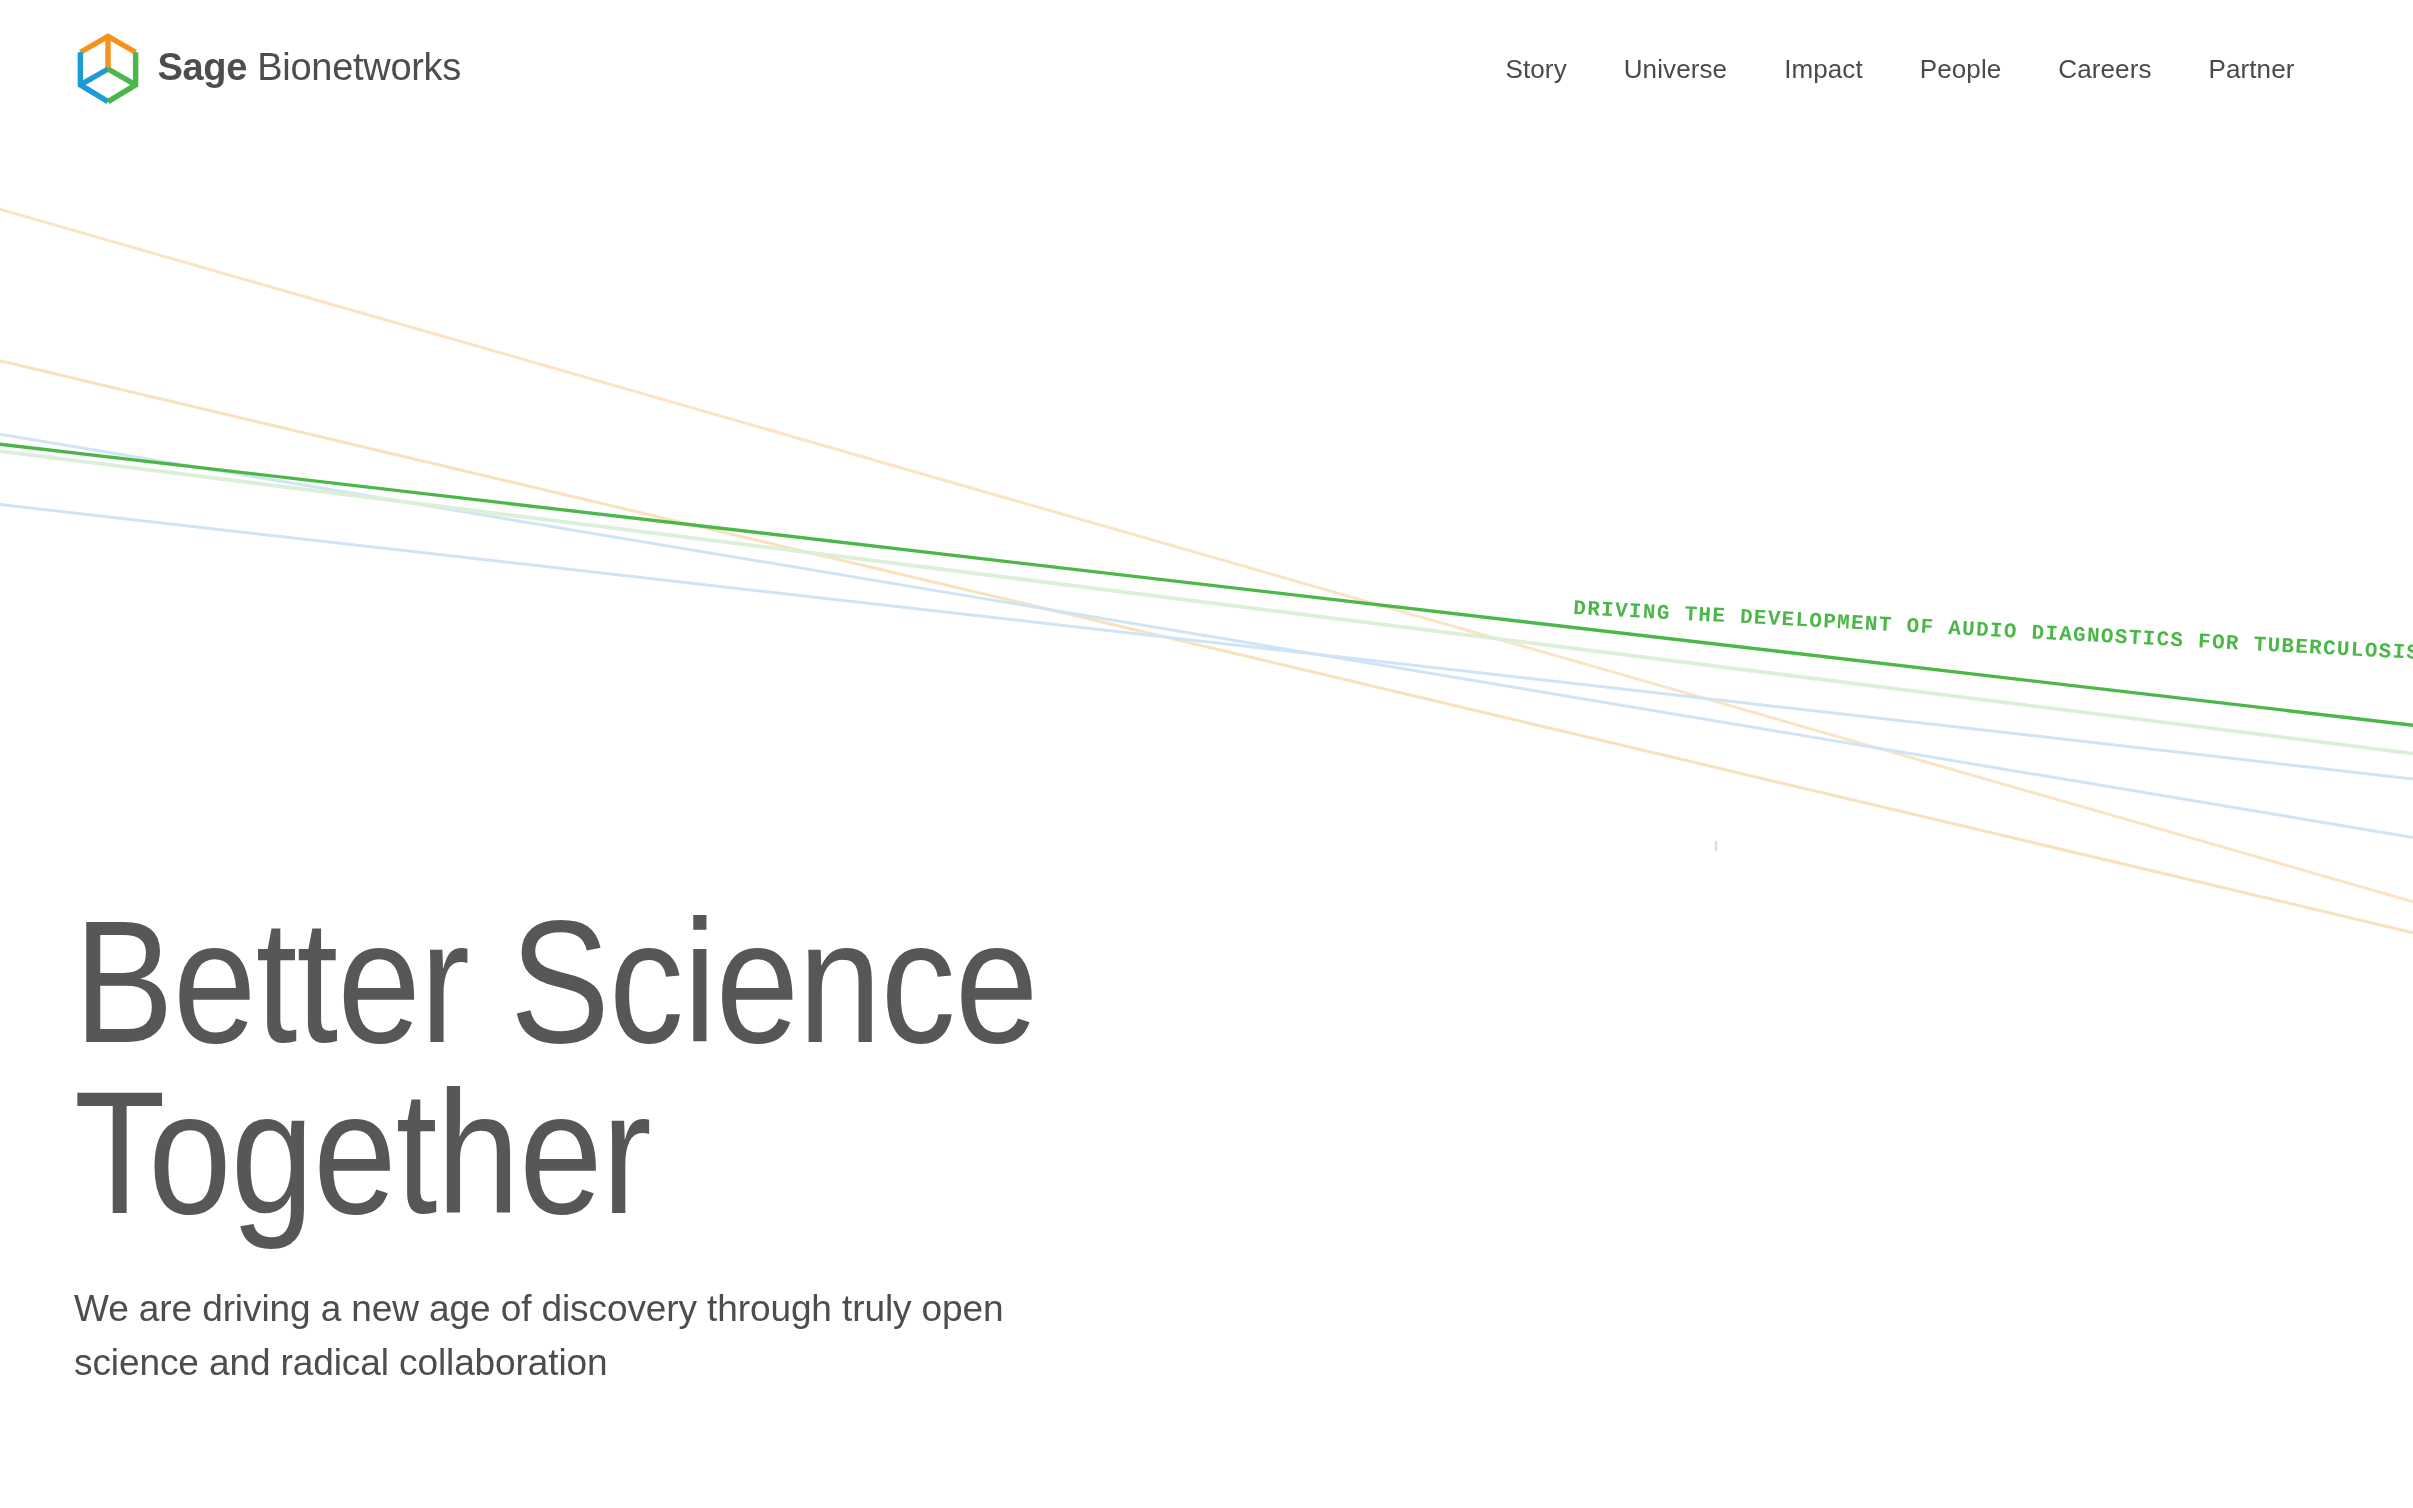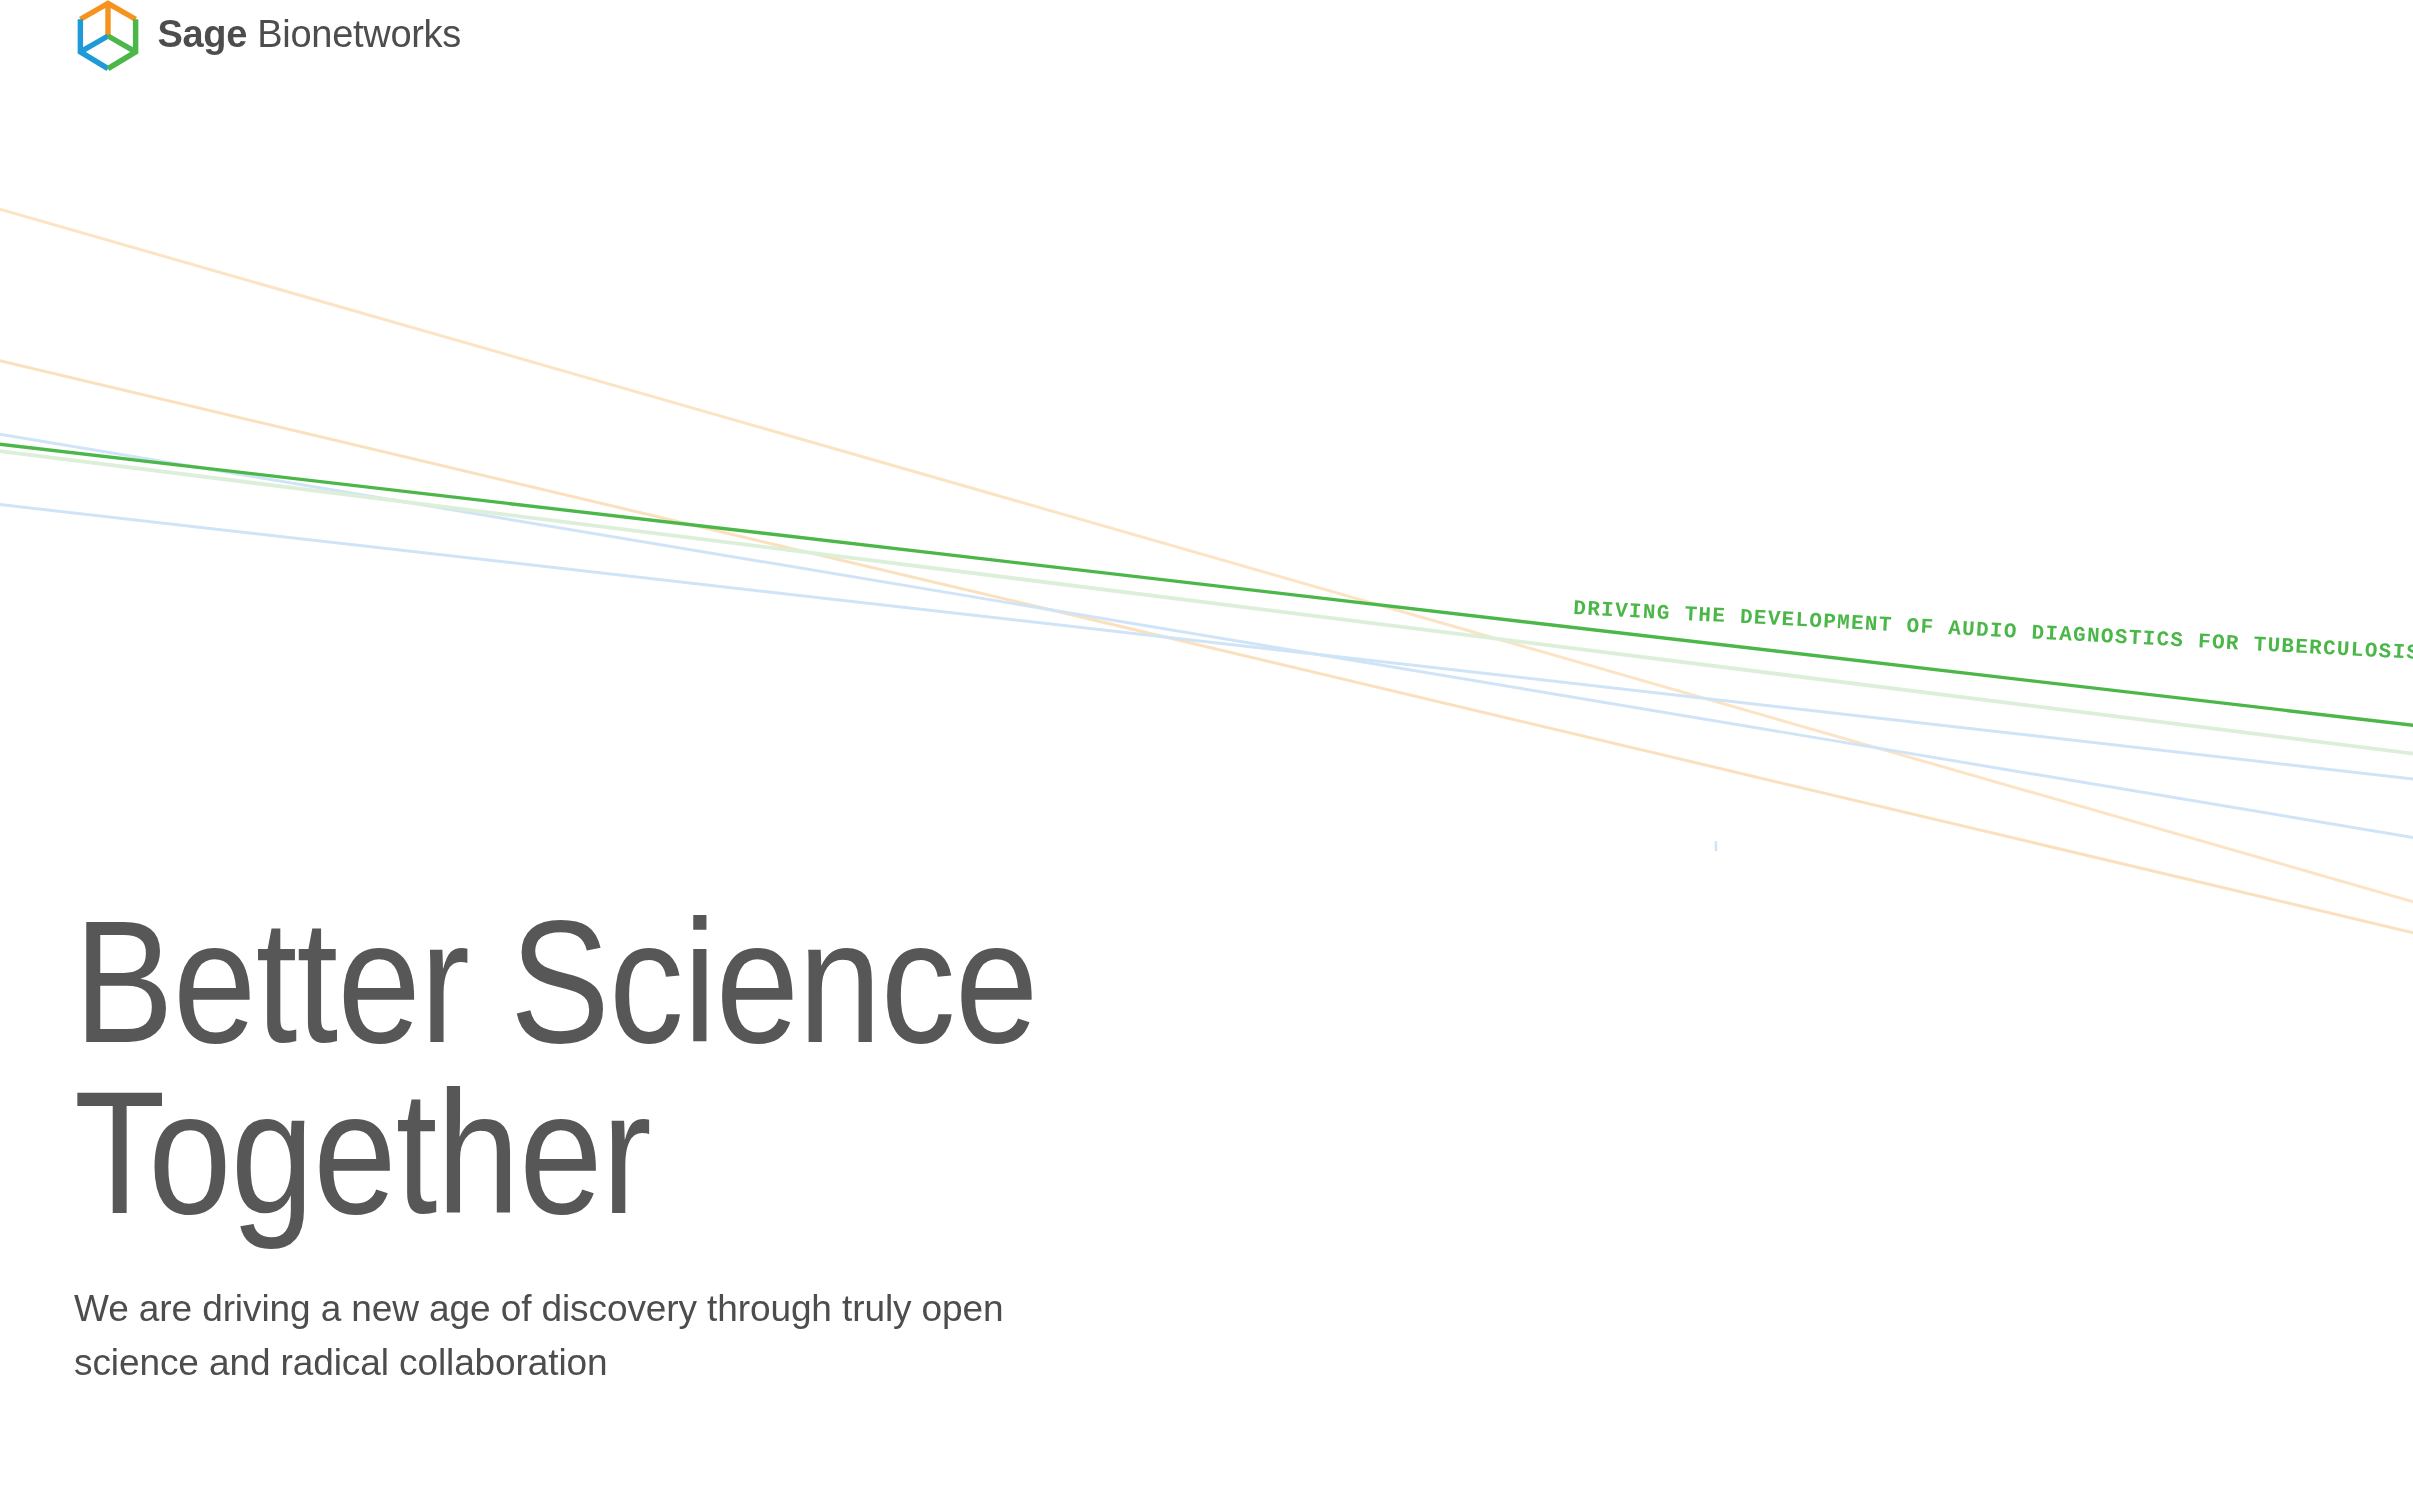--- a/index.html
+++ b/index.html
@@ -37,21 +37,21 @@
 
   
   #site-header {
     position: absolute;
     left: 0;
     top: 0;
     width: 2413px;
     height: 138px;
     z-index: 10;
     display: flex;
-    align-items: flex-start;
+    align-items: center;
     box-sizing: border-box;
     padding: 0 80px 0 77px;
   }
 
   #brand {
     display: flex;
     align-items: center;
     text-decoration: none;
     gap: 18.4px;
   }
@@ -180,20 +180,28 @@
         <g fill="none" stroke="#4CB749" stroke-width="6.5" stroke-linecap="butt">
           <path d="M70 23 L70 62 L37 82"></path>
           <path d="M70 62 L37 43"></path>
         </g>
       </svg>
       <span id="brand-wordmark">
         <span class="wm-strong">Sage</span><span class="wm-light"> Bionetworks</span>
       </span>
     </a>
 
+    <nav id="main-nav">
+      <a class="nav-link" href="#">Story</a>
+      <a class="nav-link" href="#">Universe</a>
+      <a class="nav-link" href="#">Impact</a>
+      <a class="nav-link" href="#">People</a>
+      <a class="nav-link" href="#">Careers</a>
+      <a class="nav-link" href="#">Partner</a>
+    </nav>
 
   </header>
 
   <div id="line-annotation">DRIVING THE DEVELOPMENT OF AUDIO DIAGNOSTICS FOR TUBERCULOSIS</div>
 
   <section id="hero">
     <h1 id="hero-title">Better Science
 Together</h1>
     <p id="hero-sub">We are driving a new age of discovery through truly open
 science and radical collaboration</p>

